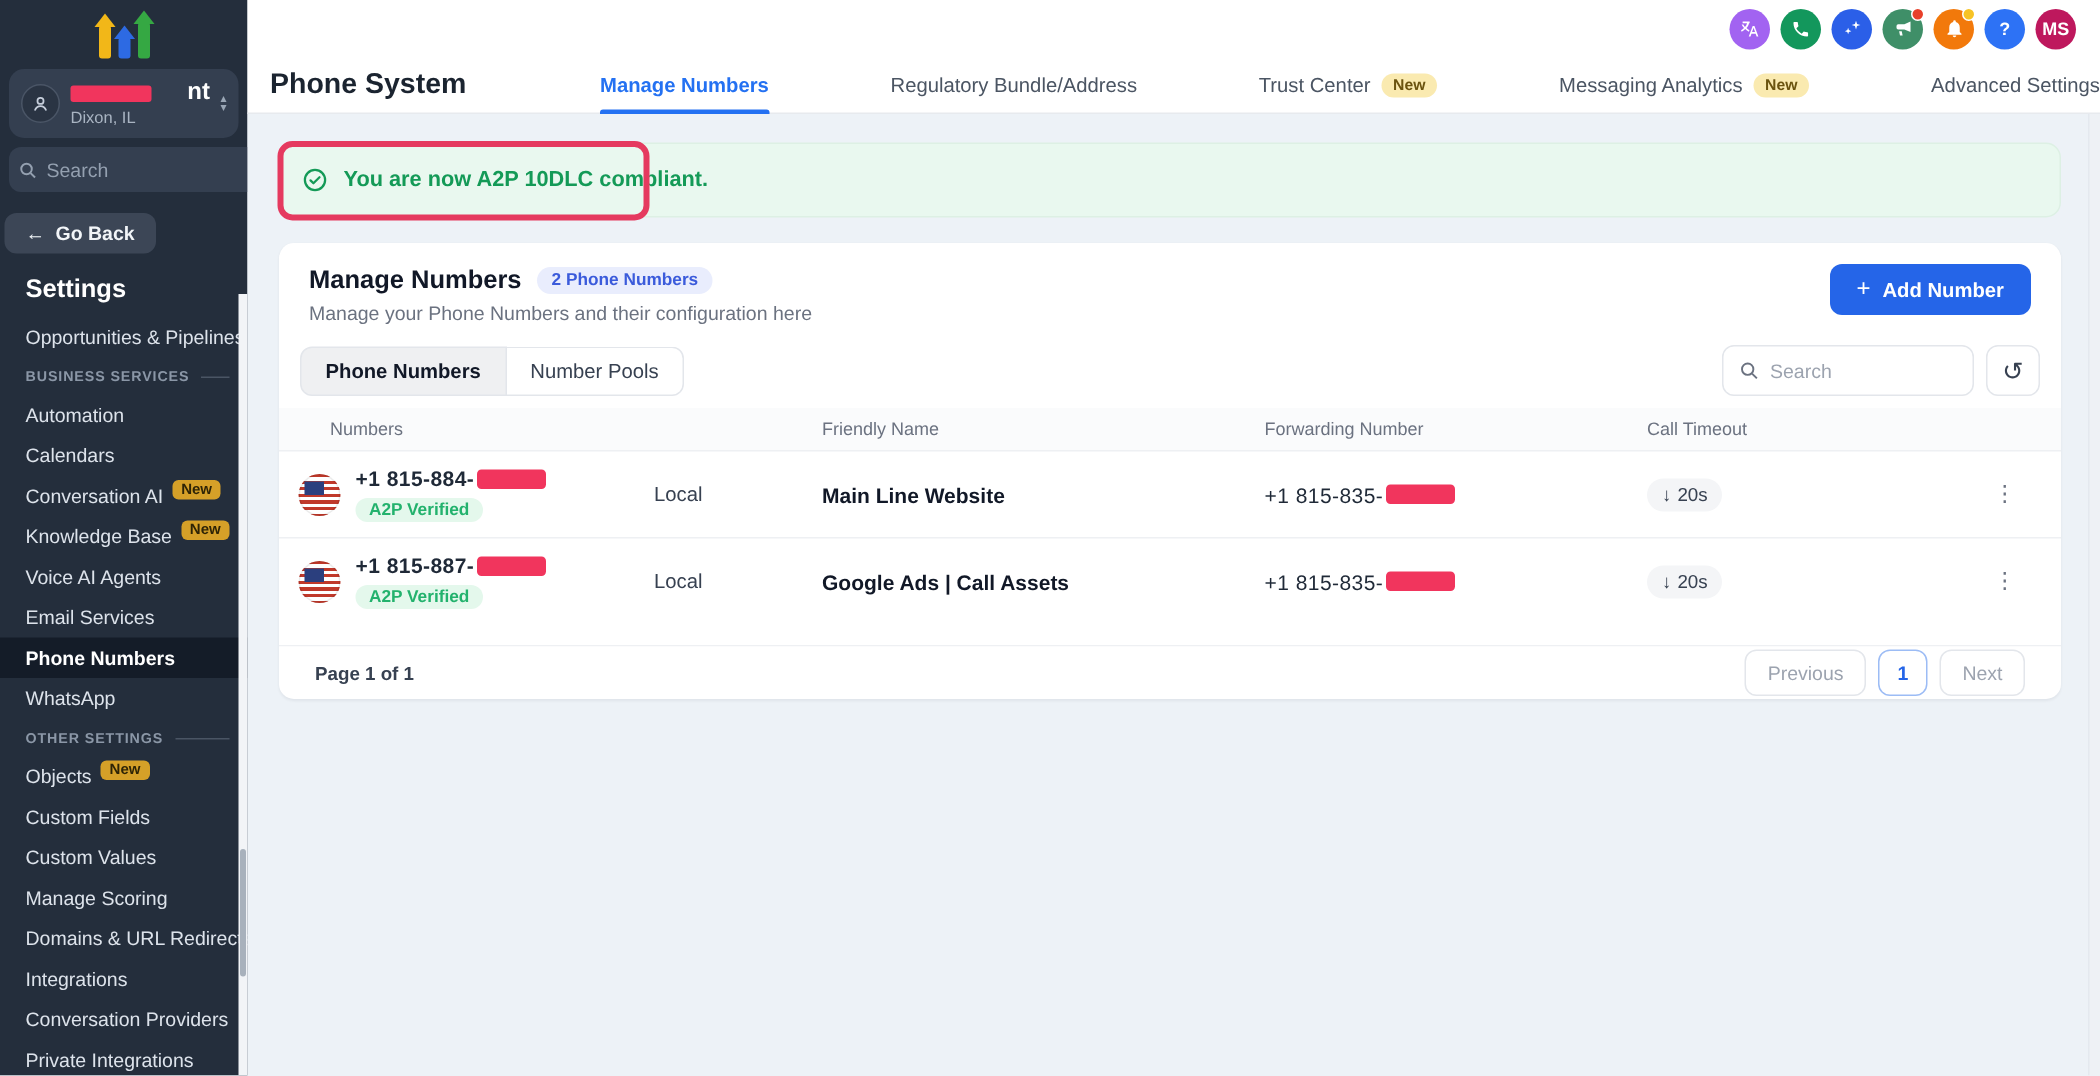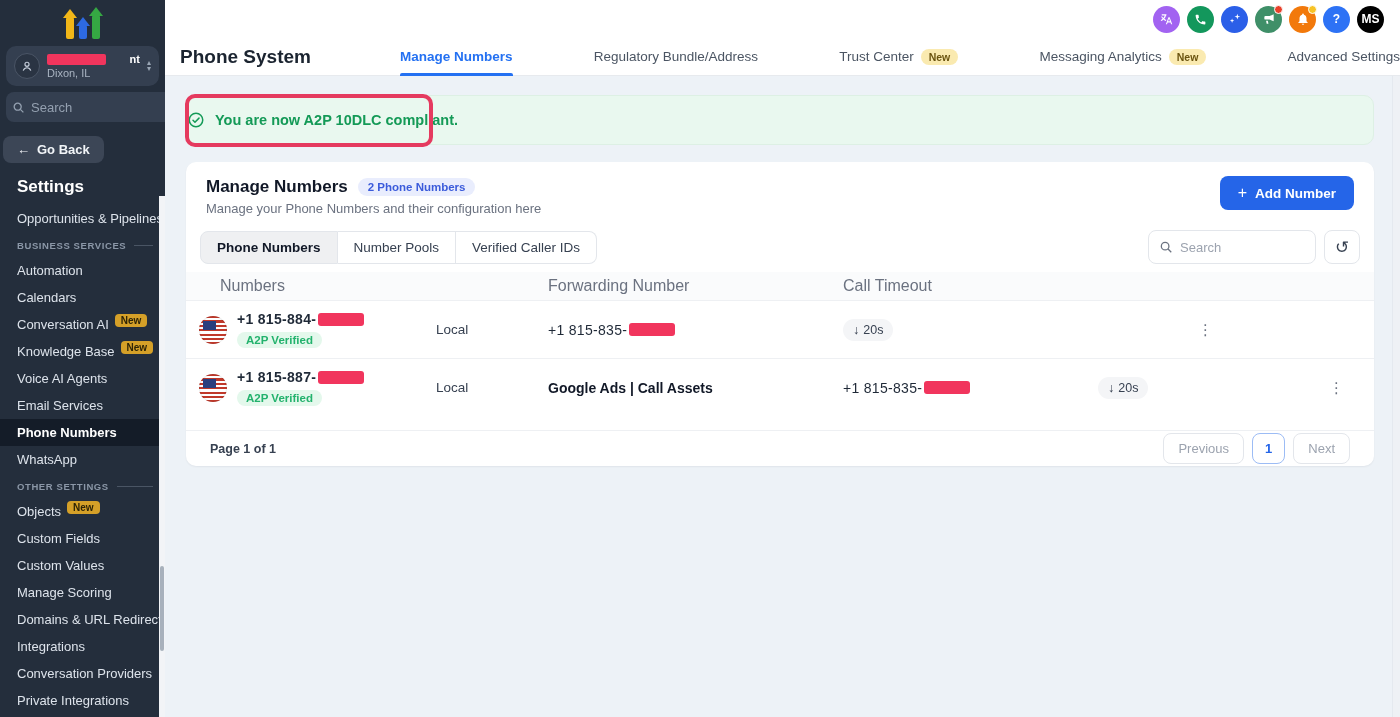--- a/index.html
+++ b/index.html
@@ -20,21 +20,21 @@
   .arrow.green  { height:24px; background:#35a843; } .arrow.green::before  { border-bottom-color:#35a843; }
 
   .account { display:flex; align-items:center; gap:7px; margin:2px 6px 6px 6px; padding:7px 8px;
     background:#343f50; border-radius:10px; cursor:pointer; }
   .account .avatar-circle { width:26px; height:26px; border-radius:50%; background:#2a3443;
     border:1px solid #4a5566; display:flex; align-items:center; justify-content:center; flex:none; }
   .account .meta { flex:1; min-width:0; }
   .acct-name-line { display:flex; align-items:center; gap:2px; }
   .redact { display:inline-block; background:#f1355d; border-radius:2px; }
   .redact.name { width:78px; height:11px; }
-  .acct-name-suffix { font-size:11px; font-weight:700; color:#fff;padding-left:22px; }
+  .acct-name-suffix { font-size:16px; font-weight:700; color:#fff;padding-left:22px; }
   .acct-loc { font-size:11px; color:#a9b4c2; margin-top:2px; }
   .acct-chevrons { display:flex; flex-direction:column; color:#9aa6b5; font-size:8px; line-height:6px; flex:none; }
 
   .searchrow { display:flex; gap:5px; margin:0 6px 10px 6px; }
   .side-search { flex:1; display:flex; align-items:center; gap:6px; background:#343f50;
     border-radius:8px; padding:0 6px; height:30px; }
   .side-search input { flex:1; min-width:0; background:transparent; border:none; outline:none;
     color:#dfe5ec; font-size:13px; font-family:inherit; }
   .side-search input::placeholder { color:#94a0b0; }
 
@@ -74,21 +74,21 @@
     font-size:13.5px; color:#4b5563; cursor:pointer; white-space:nowrap; }
   .nav-tab.active { color:#2471f2; font-weight:600; }
   .nav-tab.active::after { content:""; position:absolute; left:0; right:0; bottom:0; height:3px;
     background:#2471f2; border-radius:2px 2px 0 0; }
   .badge-new-light { background:#faeab0; color:#6b5410; font-size:10.5px; font-weight:700;
     border-radius:9px; padding:2px 8px; }
 
   .content { flex:1; position:relative; padding:19px 26px 0 21px; background:#edf2f7; min-height:0; }
 
   .banner { position:relative; height:50px; background:#e9f8ef; border:1px solid #ddf0e4;
-    border-radius:10px; display:flex; align-items:center; gap:10px; padding-left:0; }
+    border-radius:10px; display:flex; align-items:center; gap:10px; padding-left:14px; }
   .banner-text { color:#149a57; font-size:14.5px; font-weight:700; }
   .annotation-box { position:absolute; left:-2px; top:-2px; width:248px; height:53px;
     border:4px solid #e53a5f; border-radius:10px; pointer-events:none; }
 
   
   .card { margin-top:17px; background:#ffffff; border-radius:10px; height:304px;
     box-shadow:0 1px 2px rgba(16,24,40,.06); display:flex; flex-direction:column; position:relative; }
   .card-head { padding:15px 20px 8px 20px; }
   .card-title-row { display:flex; align-items:center; gap:10px; }
   .card-title { font-size:17px; font-weight:700; color:#111827; }
@@ -111,21 +111,21 @@
   .toolbar-right { display:flex; gap:8px; }
   .card-search { display:flex; align-items:center; gap:7px; border:1px solid #e3e6eb;
     border-radius:8px; height:34px; width:168px; padding:0 10px; background:#fff; }
   .card-search input { flex:1; min-width:0; border:none; outline:none; font-size:13px;
     font-family:inherit; color:#374151; }
   .card-search input::placeholder { color:#9ca3af; }
   .refresh-btn { width:36px; height:34px; border:1px solid #e3e6eb; border-radius:8px;
     background:#fff; cursor:pointer; font-size:17px; color:#374151; line-height:1; }
 
   .tgrid { display:grid; grid-template-columns:250px 112px 295px 255px 145px 1fr; align-items:center; }
-  .thead { background:#fafbfc; height:28px; font-size:16px; color:#6b7280; }
+  .thead { background:#fafbfc; height:28px; font-size:12px; color:#6b7280; }
   .thead .th-numbers { padding-left:34px; }
   .trow { height:58px; border-top:1px solid #eef0f3; }
   .cell-number { display:flex; align-items:center; gap:10px; padding-left:13px; }
   .flag { position:relative; width:28px; height:28px; border-radius:50%; overflow:hidden; flex:none;
     background:repeating-linear-gradient(180deg,#c0392b 0 2.2px,#ffffff 2.2px 4.4px);
     box-shadow:inset 0 0 0 1px rgba(0,0,0,.08); }
   .flag::before { content:""; position:absolute; left:4px; top:5px; width:13px; height:9px; background:#2b3f7e; }
   .num-line { font-size:14px; font-weight:600; color:#1f2937; letter-spacing:.3px; display:flex; align-items:center; gap:2px; }
   .redact.cell { width:46px; height:13px; border-radius:3px; }
   .a2p-pill { display:inline-block; margin-top:5px; background:#e4f8ec; color:#23b26d;
@@ -301,21 +301,21 @@
       </span>
       <span class="tb-icon" style="background:#f2790b">
         <svg class="icon-svg" width="14" height="14" viewBox="0 0 24 24" fill="#fff">
             <path d="M12 22c1.1 0 2-.9 2-2h-4c0 1.1.9 2 2 2zm6-6v-5c0-3.1-1.6-5.6-4.5-6.3V4a1.5 1.5 0 0 0-3 0v.7C7.6 5.4 6 7.9 6 11v5l-2 2v1h16v-1l-2-2z"></path>
           </svg>
         <span class="dot" style="background:#f7c325"></span>
       </span>
       <span class="tb-icon" style="background:#2d72f5">
           <span>?</span>
         </span>
-      <span class="tb-icon" style="background:#000000">
+      <span class="tb-icon" style="background:#be185d">
           <span>MS</span>
         </span>
     </div>
 
     <div class="navbar">
       <span class="nav-title">Phone System</span>
       <span class="nav-tab active">
           <span>Manage Numbers</span>
         </span>
       <span class="nav-tab">
@@ -355,54 +355,55 @@
         </div>
         <button class="add-btn">
           <span class="plus">+</span>
           <span>Add Number</span>
         </button>
 
         <div class="toolbar">
           <div class="segmented">
             <button class="seg-btn active">Phone Numbers</button>
             <button class="seg-btn">Number Pools</button>
-            <button class="seg-btn">Verified Caller IDs</button>
           </div>
           <div class="toolbar-right">
             <label class="card-search">
               <svg class="icon-svg" width="14" height="14" viewBox="0 0 24 24" fill="none" stroke="#6b7280" stroke-width="2.2">
                   <circle cx="10.5" cy="10.5" r="6.5"></circle>
                   <path d="M15.5 15.5 21 21"></path>
                 </svg>
               <input placeholder="Search" style="">
             </label>
             <button class="refresh-btn"><span>↺</span></button>
           </div>
         </div>
 
         <div class="tgrid thead">
           <span class="th-numbers">Numbers</span>
           <span></span>
+          <span>Friendly Name</span>
           <span>Forwarding Number</span>
           <span>Call Timeout</span>
           <span></span>
         </div>
 
         <div class="tgrid trow">
           <div class="cell-number">
             <span class="flag"></span>
             <span>
               <span class="num-line">
                   <span>+1 815-884-</span>
                   <span class="redact cell"></span>
                 </span>
               <span class="a2p-pill">A2P Verified</span>
             </span>
           </div>
           <span class="cell-type">Local</span>
+          <span class="cell-friendly">Main Line Website</span>
           <span class="cell-forwarding">
               <span>+1 815-835-</span>
               <span class="redact cell"></span>
             </span>
           <span><span class="timeout-pill">
                 <span>↓</span>
                 <span>20s</span>
               </span></span>
           <span class="cell-actions">
               <span class="kebab">⋮</span>

